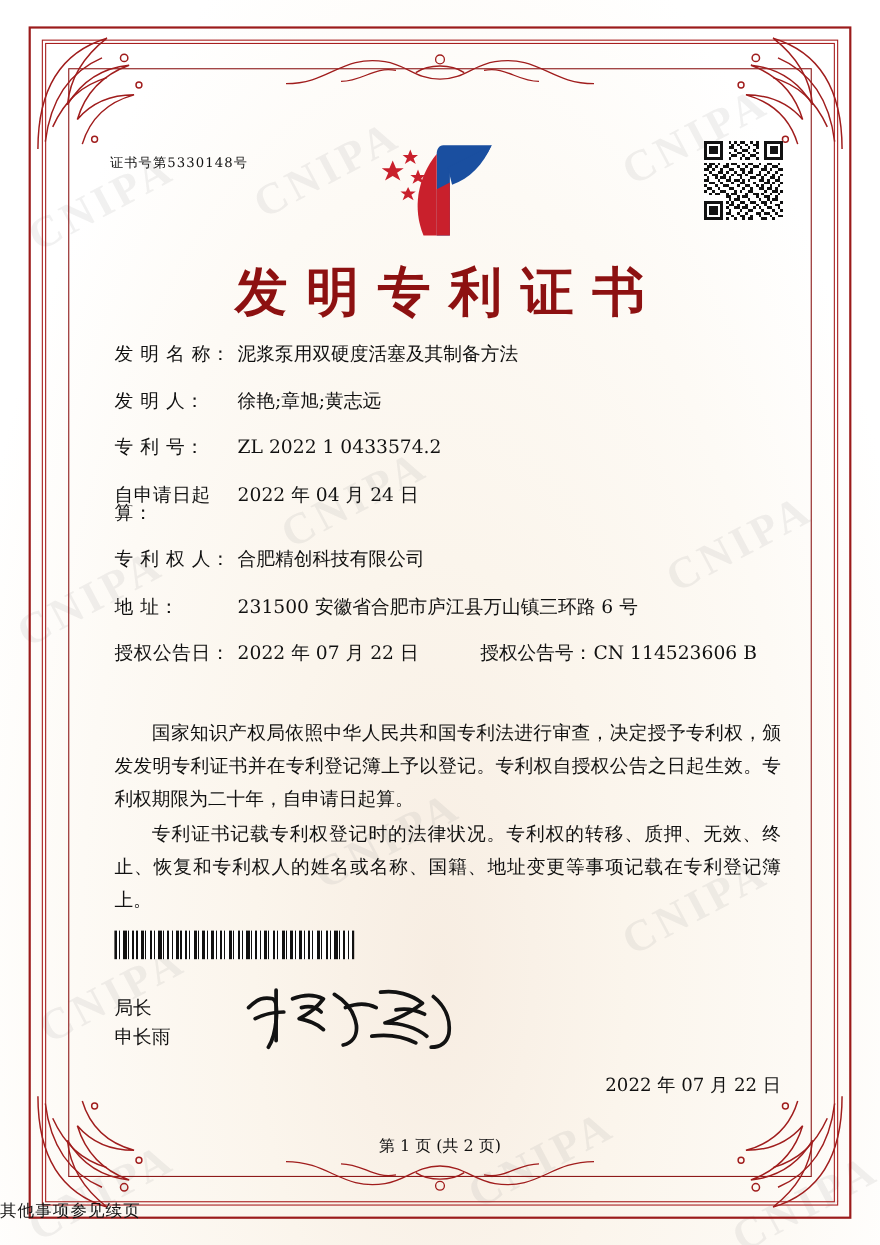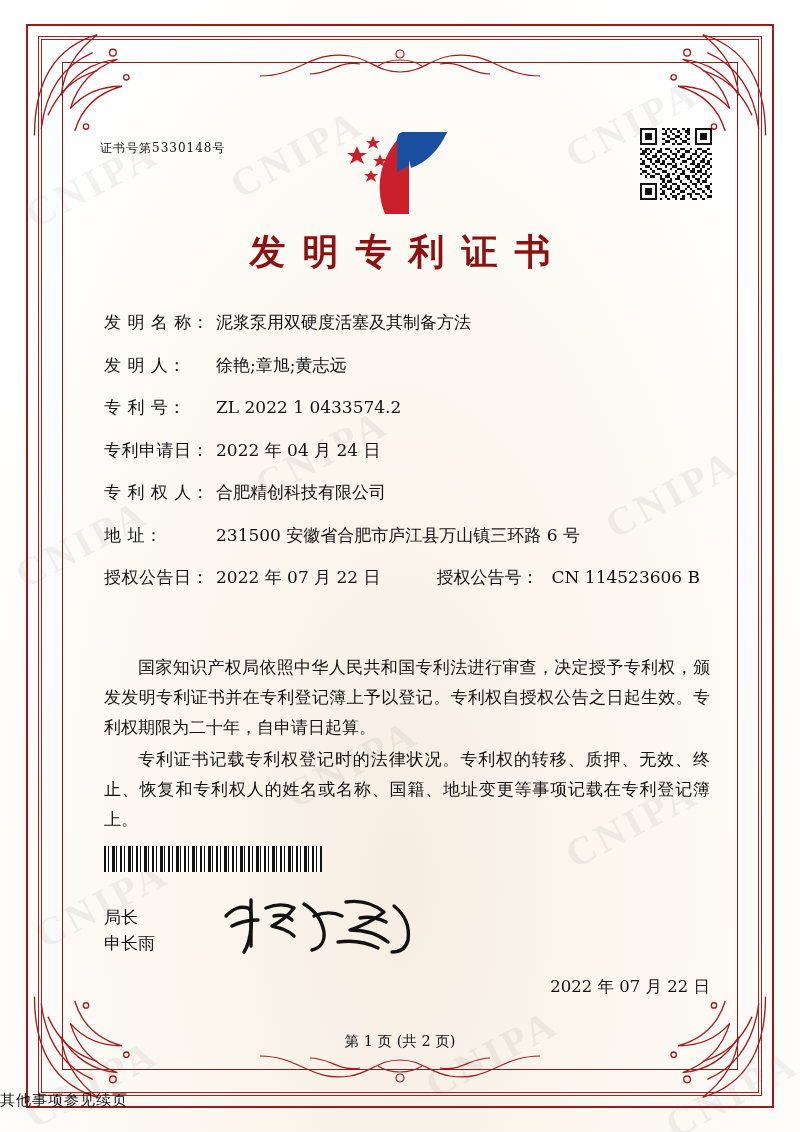--- a/index.html
+++ b/index.html
@@ -132,23 +132,23 @@
     transform: translateX(-50%);
     width: 130px;
     height: 92px;
   }
   .emblem svg { width: 100%; height: 100%; display: block; }
 
   .main-title {
     position: absolute;
     left: 0;
     right: 0;
-    top: 142px;
+    top: 148px;
     text-align: center;
-    font-size: 36px;
+    font-size: 48px;
     font-weight: 700;
     letter-spacing: 17px;
     text-indent: 17px;
     color: #8d1111;
     font-family: "DejaVu Serif", "Liberation Serif", serif;
   }
 
   .fields {
     position: absolute;
     left: 26px;
@@ -169,21 +169,21 @@
     display: flex;
     justify-content: space-between;
     letter-spacing: 0;
   }
   .field-label.tight { letter-spacing: 0.5px; display: block; }
   .field-value { flex: 1; }
 
   .field-row.dual .field-value { flex: 0 0 auto; }
   .second-label {
     margin-left: 56px;
-    margin-right: 13px;
+    margin-right: 1px;
   }
 
   .paragraphs {
     position: absolute;
     left: 26px;
     right: 12px;
     top: 566px;
     font-size: 17px;
     line-height: 30px;
     color: #111;
@@ -579,21 +579,21 @@
         </div>
         <div class="field-row">
           <div class="field-label tight">发 明 人：</div>
           <div class="field-value">徐艳;章旭;黄志远</div>
         </div>
         <div class="field-row">
           <div class="field-label tight">专 利 号：</div>
           <div class="field-value">ZL 2022 1 0433574.2</div>
         </div>
         <div class="field-row">
-          <div class="field-label tight">专利申请日：</div>
+          <div class="field-label tight">自申请日起算：</div>
           <div class="field-value">2022 年 04 月 24 日</div>
         </div>
         <div class="field-row">
           <div class="field-label tight">专 利 权 人：</div>
           <div class="field-value">合肥精创科技有限公司</div>
         </div>
         <div class="field-row">
           <div class="field-label tight">地 址：</div>
           <div class="field-value">231500 安徽省合肥市庐江县万山镇三环路 6 号</div>
         </div>

